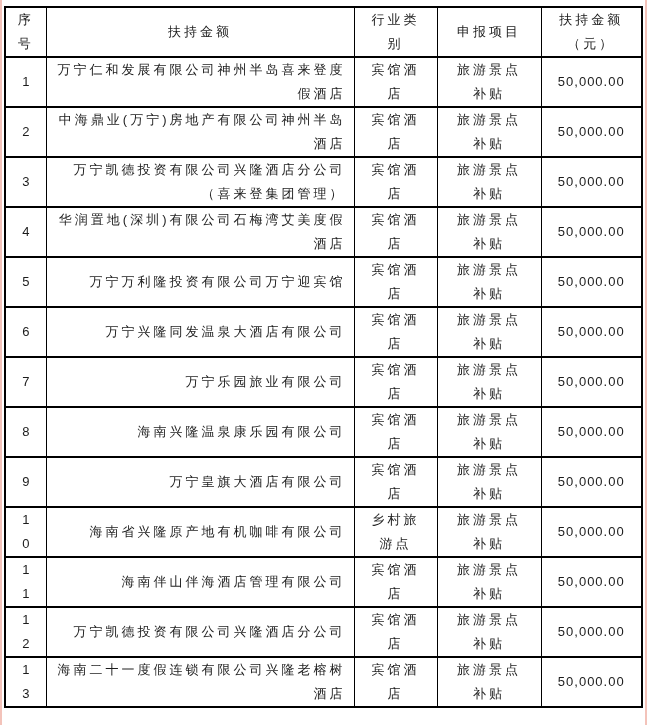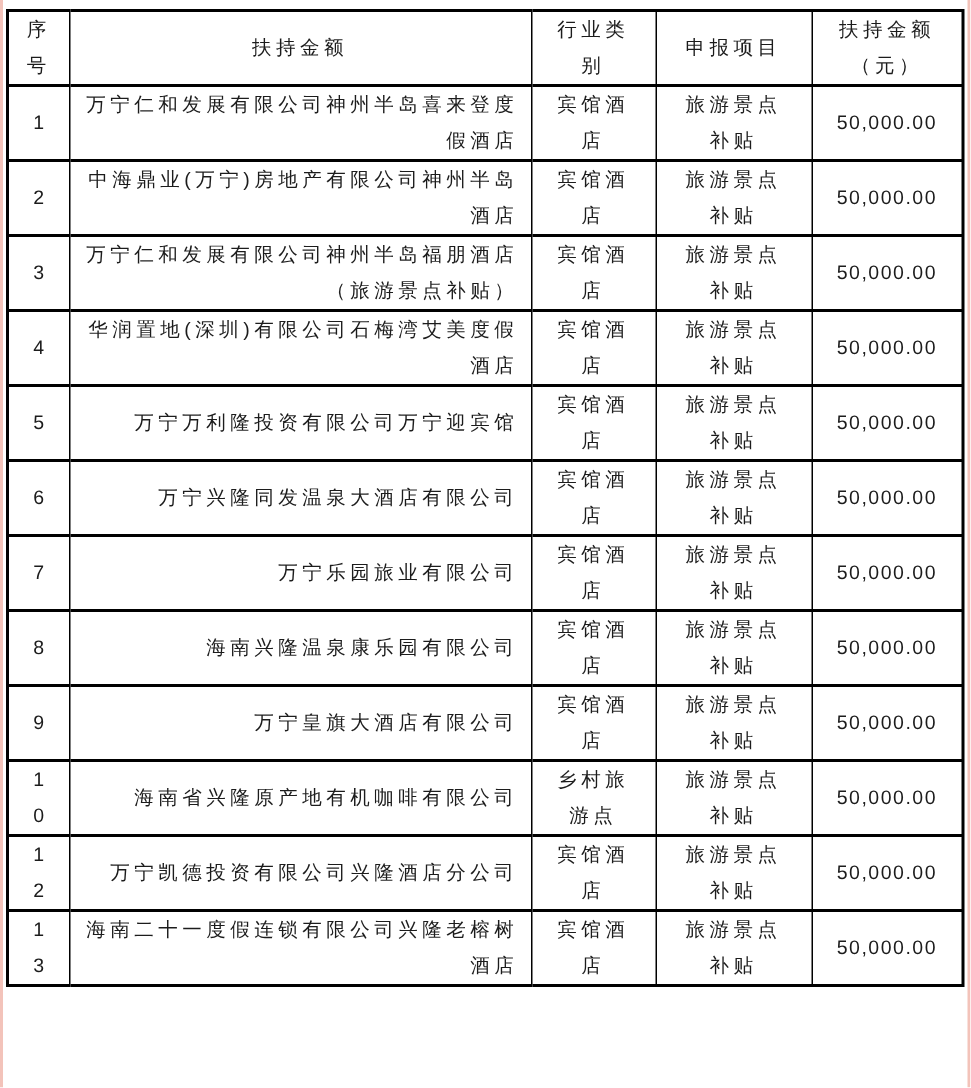--- a/index.html
+++ b/index.html
@@ -104,21 +104,21 @@
         <td class="c-name">
           <div class="nm">中海鼎业(万宁)房地产有限公司神州半岛酒店</div>
         </td>
         <td class="c-ind"><span class="wrap-3">宾馆酒店</span></td>
         <td class="c-proj"><span class="wrap-4">旅游景点补贴</span></td>
         <td class="c-amt"><span>50,000.00</span></td>
       </tr>
       <tr>
         <td class="c-no"><span class="num">3</span></td>
         <td class="c-name">
-          <div class="nm">万宁仁和发展有限公司神州半岛福朋酒店（旅游景点补贴）</div>
+          <div class="nm">万宁凯德投资有限公司兴隆酒店分公司（喜来登集团管理）</div>
         </td>
         <td class="c-ind"><span class="wrap-3">宾馆酒店</span></td>
         <td class="c-proj"><span class="wrap-4">旅游景点补贴</span></td>
         <td class="c-amt"><span>50,000.00</span></td>
       </tr>
       <tr>
         <td class="c-no"><span class="num">4</span></td>
         <td class="c-name">
           <div class="nm">华润置地(深圳)有限公司石梅湾艾美度假酒店</div>
         </td>
@@ -170,20 +170,29 @@
         <td class="c-ind"><span class="wrap-3">宾馆酒店</span></td>
         <td class="c-proj"><span class="wrap-4">旅游景点补贴</span></td>
         <td class="c-amt"><span>50,000.00</span></td>
       </tr>
       <tr>
         <td class="c-no"><span class="num">10</span></td>
         <td class="c-name">
           <div class="nm">海南省兴隆原产地有机咖啡有限公司</div>
         </td>
         <td class="c-ind"><span class="wrap-3">乡村旅游点</span></td>
+        <td class="c-proj"><span class="wrap-4">旅游景点补贴</span></td>
+        <td class="c-amt"><span>50,000.00</span></td>
+      </tr>
+      <tr>
+        <td class="c-no"><span class="num">11</span></td>
+        <td class="c-name">
+          <div class="nm">海南伴山伴海酒店管理有限公司</div>
+        </td>
+        <td class="c-ind"><span class="wrap-3">宾馆酒店</span></td>
         <td class="c-proj"><span class="wrap-4">旅游景点补贴</span></td>
         <td class="c-amt"><span>50,000.00</span></td>
       </tr>
       <tr>
         <td class="c-no"><span class="num">12</span></td>
         <td class="c-name">
           <div class="nm">万宁凯德投资有限公司兴隆酒店分公司</div>
         </td>
         <td class="c-ind"><span class="wrap-3">宾馆酒店</span></td>
         <td class="c-proj"><span class="wrap-4">旅游景点补贴</span></td>

